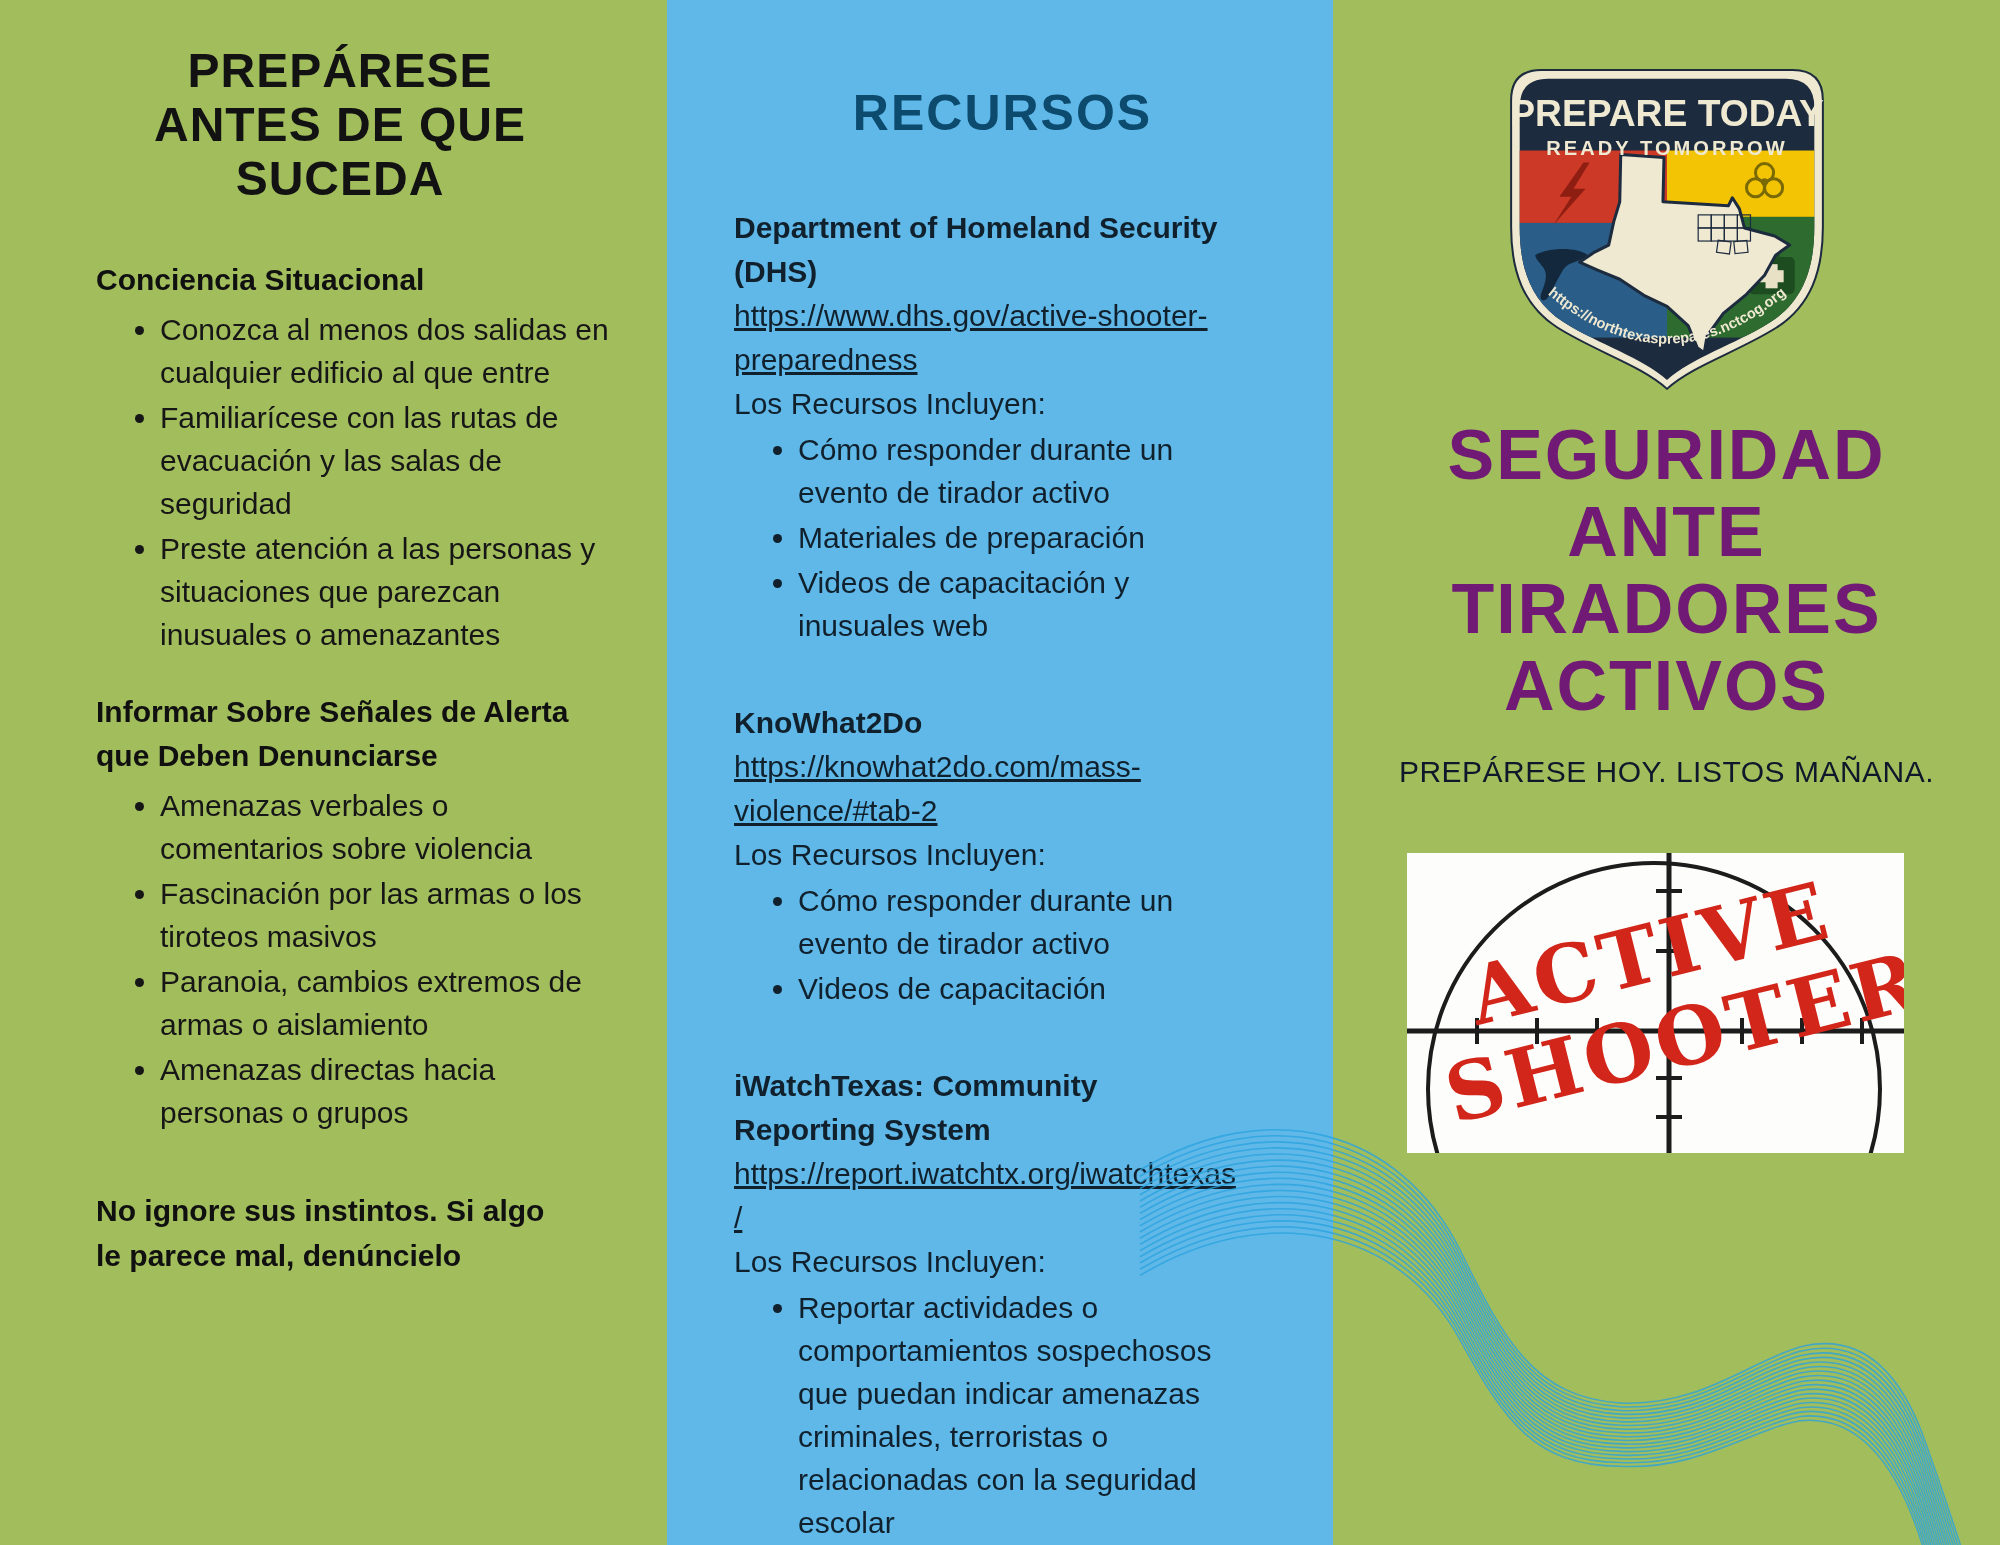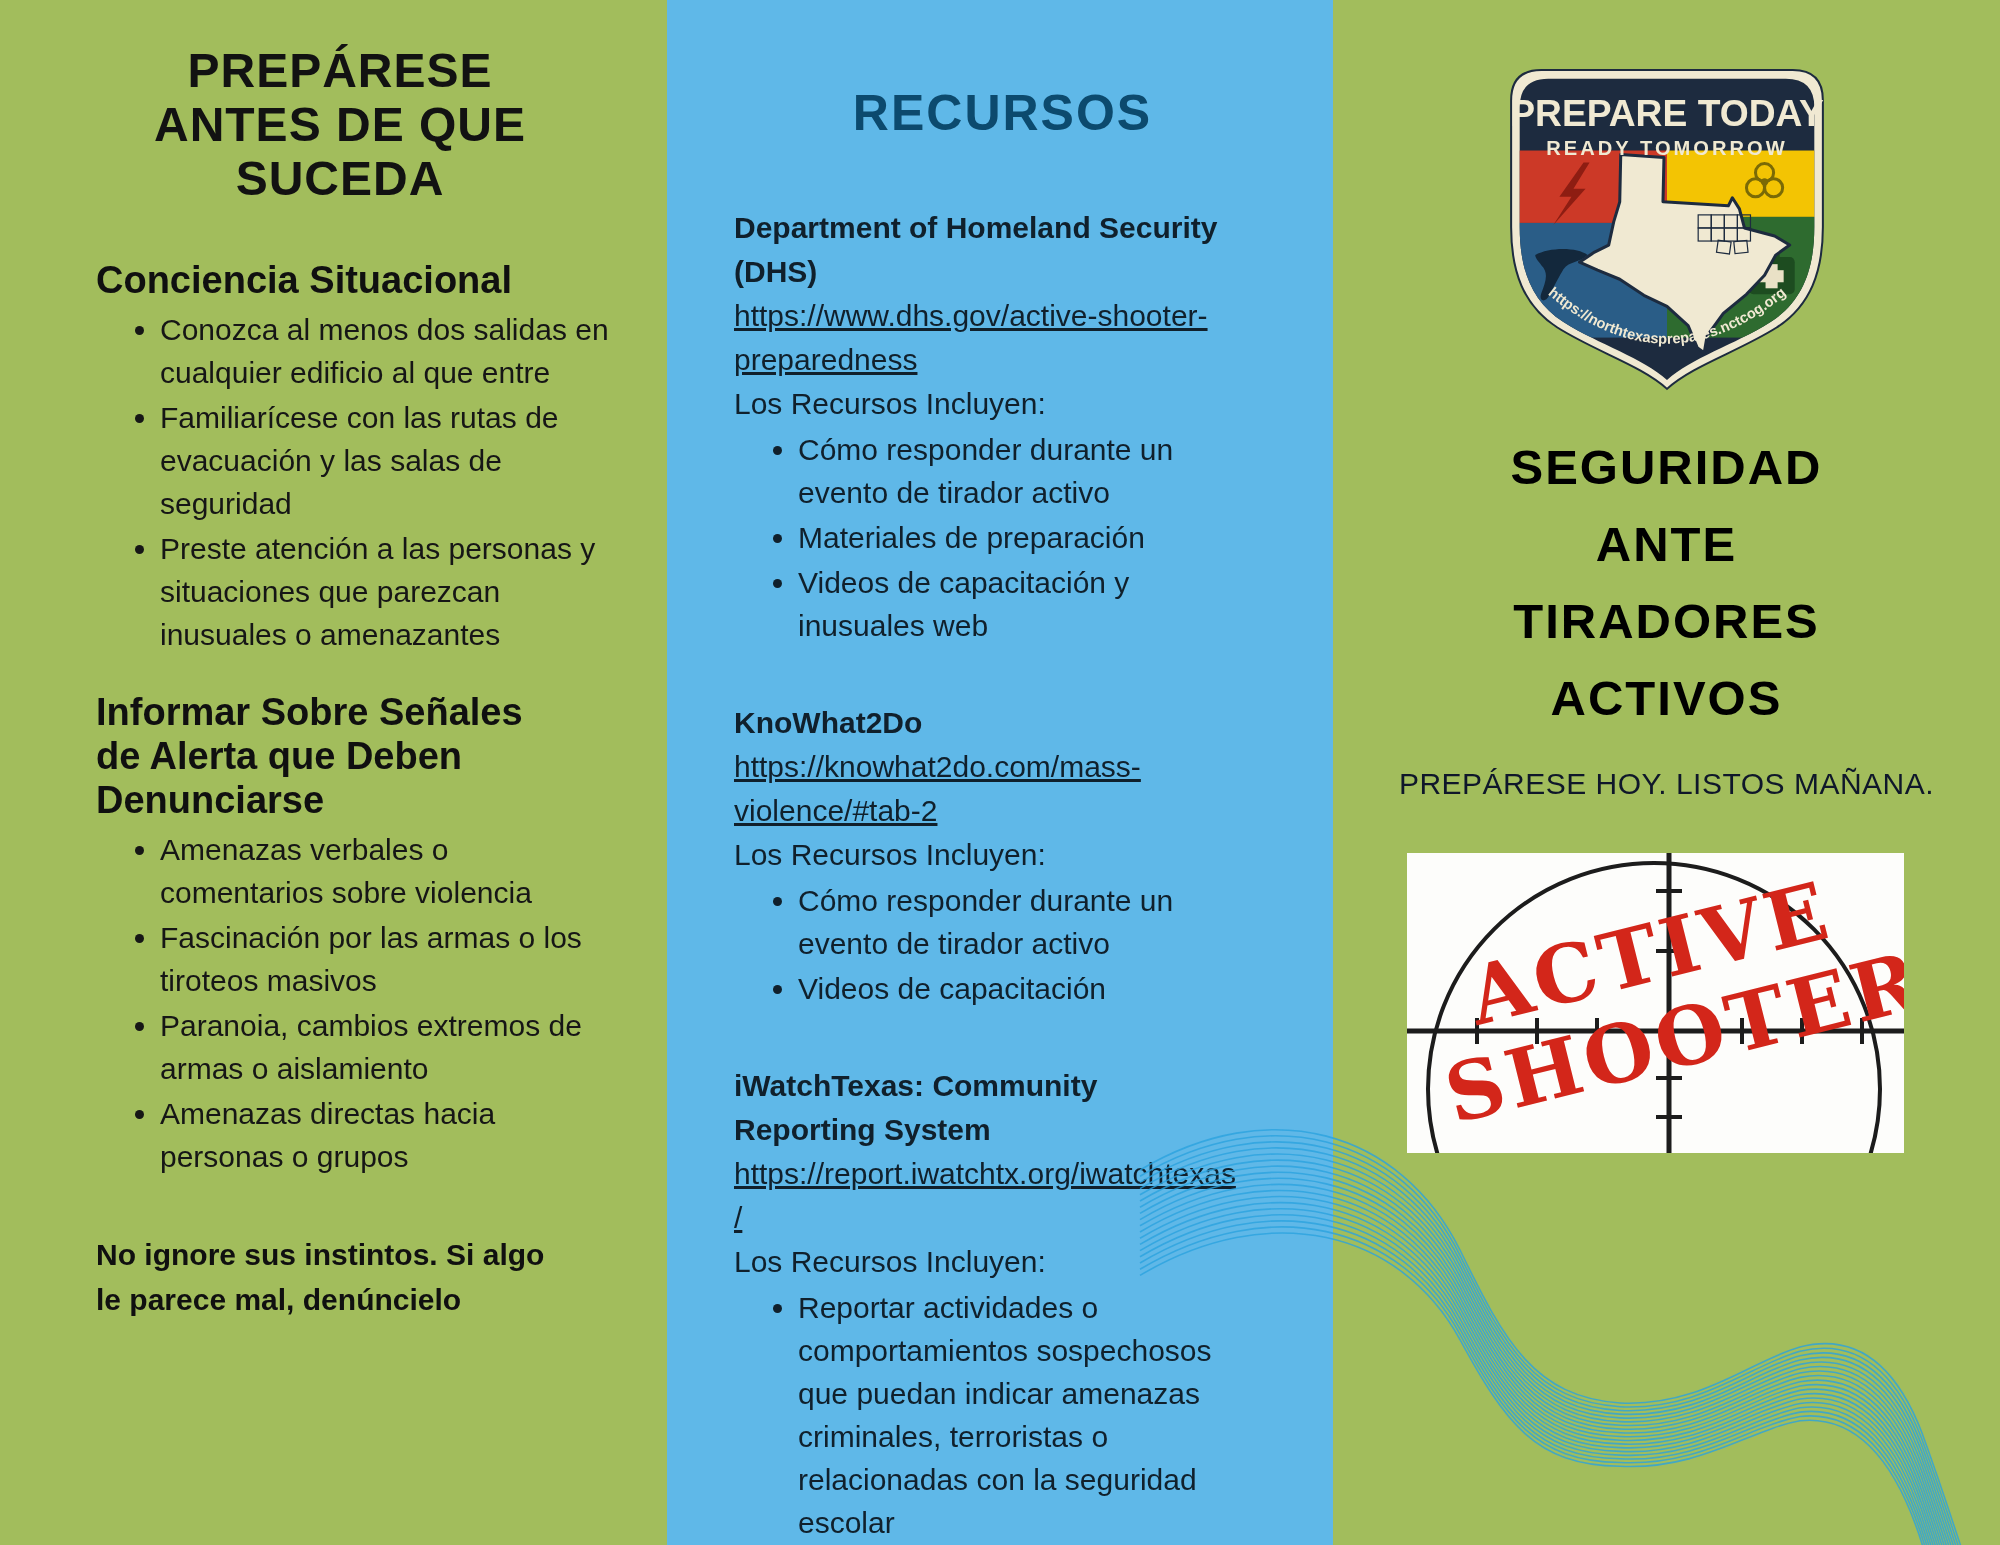--- a/index.html
+++ b/index.html
@@ -11,42 +11,42 @@
   .panel { position:absolute; top:0; height:1545px; }
   .panel-left  { left:0;        width:667px; background:#a2bd5c; padding:44px 46px 0 96px; }
   .panel-mid   { left:667px;    width:666px; background:#5fb8e8; padding:84px 42px 0 67px; color:#10202c; }
   .panel-right { left:1333px;   width:667px; background:#a2bd5c; }
 
   
   .big-title {
     font-size:48px; line-height:54px; font-weight:bold; letter-spacing:1px;
     text-align:center; color:#121212; margin:0 0 52px -26px; width:540px;
   }
-  .sec-heading { font-size:38px; line-height:44px; font-weight:bold; color:#101010; margin:34px 0 6px; max-width:480px;}
+  .sec-heading { font-size:30px; line-height:44px; font-weight:bold; color:#101010; margin:34px 0 6px; max-width:480px;}
   .sec-heading.first { margin-top:0; }
   .panel-left ul, .panel-mid ul { list-style:disc; padding-left:64px; max-width:520px; }
   .panel-left li { font-size:30px; line-height:43px; margin:2px 0; max-width:455px; }
   .note { font-size:30px; line-height:45px; font-weight:bold; margin-top:54px; max-width:480px; color:#101010;}
 
   
   .recursos-title {
     text-align:center; font-size:50px; font-weight:bold; letter-spacing:2px;
     color:#0c4a6e; margin:0 20px 64px 0;
   }
   .resource { margin-bottom:54px; max-width:505px; }
   .res-name { font-size:30px; line-height:44px; font-weight:bold; }
   .res-link { font-size:30px; line-height:44px; text-decoration:underline; color:#10202c; overflow-wrap:anywhere; display:block; }
   .res-intro { font-size:30px; line-height:44px; }
   .panel-mid li { font-size:30px; line-height:43px; margin:2px 0; max-width:470px; }
 
   
   .badge-wrap { width:352px; margin:58px auto 0; display:block; }
   .shooter-title {
-    text-align:center; font-size:49px; line-height:77px; font-weight:bold;
-    letter-spacing:2px; color:#000000; margin-top:36px;
+    text-align:center; font-size:70px; line-height:77px; font-weight:bold;
+    letter-spacing:2px; color:#701a75; margin-top:24px;
   }
   .shooter-sub { text-align:center; font-size:30px; letter-spacing:0.5px; color:#0f172a; margin-top:30px; }
   .poster { position:absolute; left:74px; top:853px; width:497px; height:300px; z-index:6; }
   .waves { position:absolute; left:1100px; top:1075px; width:900px; height:470px; z-index:5; pointer-events:none; }
 </style>
 </head>
 <body>
 
 <div class="page">
 

